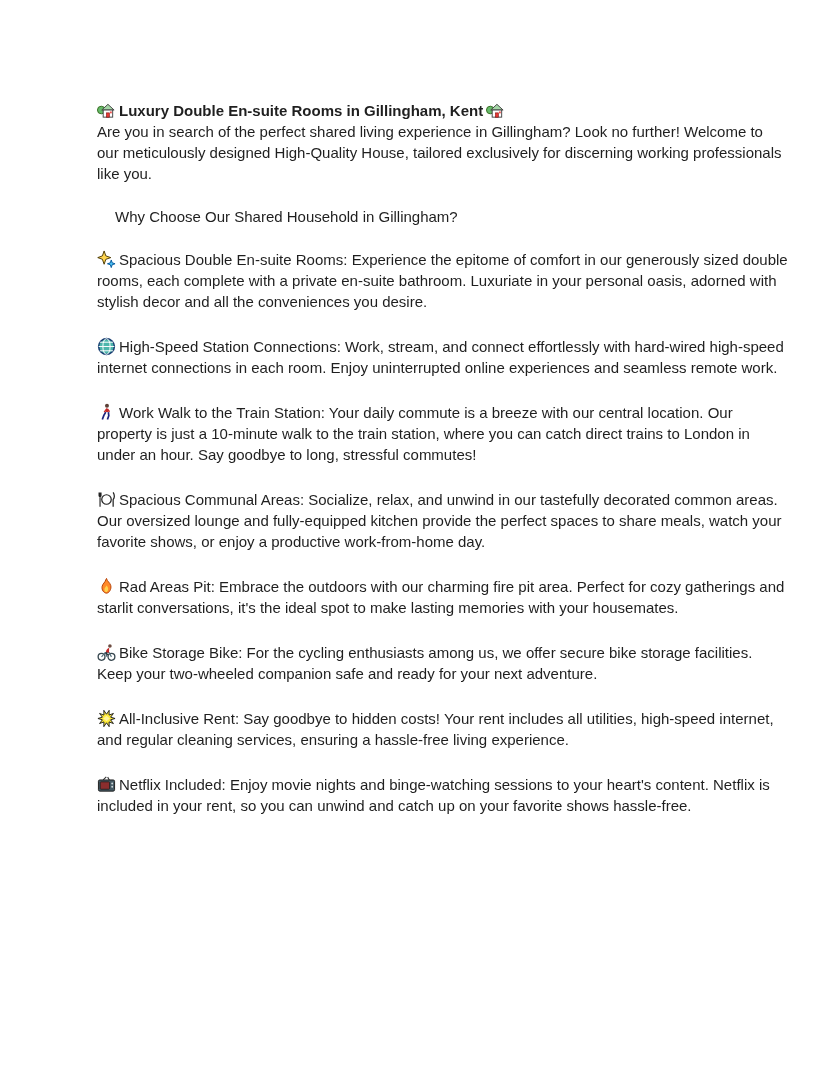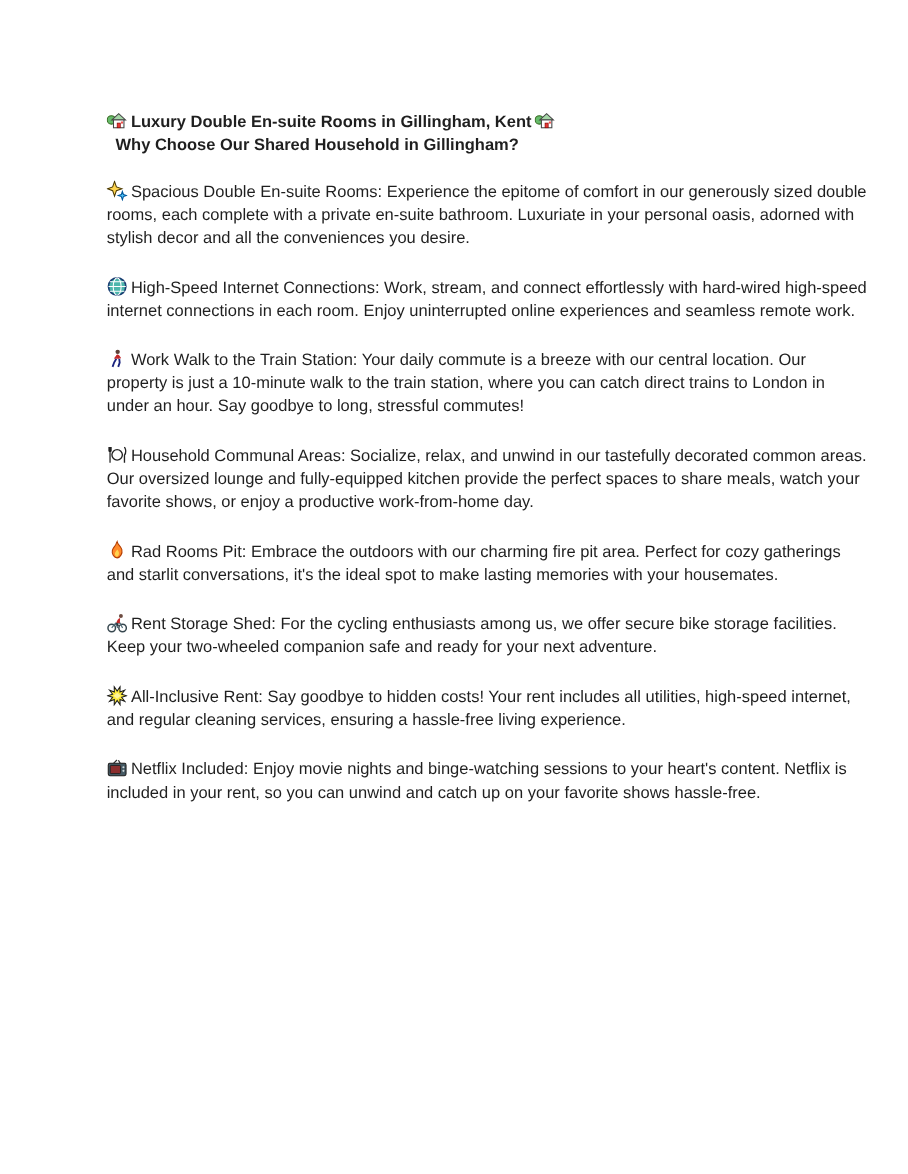--- a/index.html
+++ b/index.html
@@ -23,22 +23,22 @@
   .title-line{
     font-size:15px;
     line-height:21px;
     font-weight:bold;
     margin:0;
   }
   .intro{margin-top:0;}
   .subheading{
     font-size:15px;
     line-height:21px;
-    font-weight:bold;
-    margin:0 0 22px 8px;
+    font-weight:normal;
+    margin:0 0 22px 18px;
   }
   .feature{margin:0 0 24px 0;}
   .feature-label{font-weight:normal;}
   .icon{
     display:inline-block;
     width:19px;height:19px;
     vertical-align:-4px;
     margin-right:3px;
   }
   .icon svg{width:100%;height:100%;display:block;}
@@ -58,73 +58,74 @@
       <rect x="13.6" y="11" width="2" height="2" fill="#ef5350"></rect>
     </svg></span><span>Luxury Double En-suite Rooms in Gillingham, Kent</span><span class="icon icon-right"><svg viewBox="0 0 20 20">
       <circle cx="4.5" cy="9.5" r="4" fill="#66bb6a" stroke="#33691e" stroke-width="1"></circle>
       <path d="M5 9.5 L11.5 3.5 L18 9.5 Z" fill="#a5d6a7" stroke="#444" stroke-width="1"></path>
       <rect x="6.5" y="9.5" width="10" height="7.5" fill="#ffffff" stroke="#444"></rect>
       <rect x="10" y="12.5" width="3" height="4.5" fill="#e53935" stroke="#7f0000" stroke-width="0.6"></rect>
       <rect x="13.6" y="11" width="2" height="2" fill="#ef5350"></rect>
     </svg></span>
   </div>
 
+  <p class="para intro">Are you in search of the perfect shared living experience in Gillingham? Look no further! Welcome to our meticulously designed High-Quality House, tailored exclusively for discerning working professionals like you.</p>
 
   <p class="subheading">Why Choose Our Shared Household in Gillingham?</p>
 
   <p class="para feature">
     <span class="icon"><svg viewBox="0 0 20 20">
       <path d="M7.5 1 L9.3 6.2 L14.5 8 L9.3 9.8 L7.5 15 L5.7 9.8 L0.8 8 L5.7 6.2 Z" fill="#ffd54f" stroke="#4a3800" stroke-width="1"></path>
       <path d="M15 10.5 L16 13.5 L19 14.5 L16 15.5 L15 18.5 L14 15.5 L11 14.5 L14 13.5 Z" fill="#4fc3f7" stroke="#01579b" stroke-width="1"></path>
     </svg></span><span class="feature-label">Spacious Double En-suite Rooms:</span> <span>Experience the epitome of comfort in our generously sized double rooms, each complete with a private en-suite bathroom. Luxuriate in your personal oasis, adorned with stylish decor and all the conveniences you desire.</span>
   </p>
 
   <p class="para feature">
     <span class="icon"><svg viewBox="0 0 20 20">
       <circle cx="10" cy="10" r="8.3" fill="#4db6ac" stroke="#1a3e72" stroke-width="1.6"></circle>
       <ellipse cx="10" cy="10" rx="3.8" ry="8.3" fill="none" stroke="#ffffff" stroke-width="1"></ellipse>
       <path d="M1.7 10 H18.3 M3 5.5 H17 M3 14.5 H17" stroke="#ffffff" stroke-width="1" fill="none"></path>
-    </svg></span><span class="feature-label">High-Speed Internet Connections:</span> <span>Work, stream, and connect effortlessly with hard-wired high-speed internet connections in each room. Enjoy uninterrupted online experiences and seamless remote work.</span>
+    </svg></span><span class="feature-label">High-Speed Station Connections:</span> <span>Work, stream, and connect effortlessly with hard-wired high-speed internet connections in each room. Enjoy uninterrupted online experiences and seamless remote work.</span>
   </p>
 
   <p class="para feature">
     <span class="icon"><svg viewBox="0 0 20 20">
       <circle cx="10.5" cy="3" r="2.1" fill="#5d4037"></circle>
       <path d="M10.3 5.2 C9.2 6.2 8.8 8 9 9.6 L12.1 9.6 C12.3 7.5 11.6 6 10.3 5.2 Z" fill="#c62828"></path>
       <path d="M9.2 9.6 L7.2 13 L5.6 17.4" stroke="#1a237e" stroke-width="1.8" fill="none"></path>
       <path d="M12 9.6 L12.4 13.4 L11 17.4" stroke="#1a237e" stroke-width="1.8" fill="none"></path>
       <path d="M10.2 6.2 L7.6 9.6" stroke="#c62828" stroke-width="1.4"></path>
       <path d="M11 6.2 L13.2 9.2" stroke="#c62828" stroke-width="1.4"></path>
     </svg></span><span class="feature-label">Work Walk to the Train Station:</span> <span>Your daily commute is a breeze with our central location. Our property is just a 10-minute walk to the train station, where you can catch direct trains to London in under an hour. Say goodbye to long, stressful commutes!</span>
   </p>
 
   <p class="para feature">
     <span class="icon"><svg viewBox="0 0 20 20">
       <circle cx="10" cy="10" r="5" fill="none" stroke="#222222" stroke-width="1.3"></circle>
       <path d="M2.2 2.5 V6.5 M4.2 2.5 V6.5 M3.2 2.5 V17.5 M2.2 6.5 Q3.2 7.6 4.2 6.5" stroke="#222222" stroke-width="1.2" fill="none"></path>
       <path d="M17 2.5 C18.6 5.2 18.6 8 17 10.2 V17.5" stroke="#222222" stroke-width="1.3" fill="none"></path>
-    </svg></span><span class="feature-label">Household Communal Areas:</span> <span>Socialize, relax, and unwind in our tastefully decorated common areas. Our oversized lounge and fully-equipped kitchen provide the perfect spaces to share meals, watch your favorite shows, or enjoy a productive work-from-home day.</span>
+    </svg></span><span class="feature-label">Spacious Communal Areas:</span> <span>Socialize, relax, and unwind in our tastefully decorated common areas. Our oversized lounge and fully-equipped kitchen provide the perfect spaces to share meals, watch your favorite shows, or enjoy a productive work-from-home day.</span>
   </p>
 
   <p class="para feature">
     <span class="icon"><svg viewBox="0 0 20 20">
       <path d="M10 1.5 C10.5 4.5 13.7 5.8 14.5 9 C15.4 12.7 12.8 17 10 17 C7.2 17 4.6 13.5 5.4 9.8 C6 7 8.7 5.6 9.2 3 Z" fill="#ff8a2a" stroke="#b33c00" stroke-width="1"></path>
       <path d="M10 9 C11.3 10.5 12 11.6 11.7 13.3 C11.4 15 10.3 15.9 9.6 15.9 C8.5 15.9 7.6 14.4 7.9 12.7 C8.2 11.3 9.3 10.3 10 9 Z" fill="#ffd54f"></path>
-    </svg></span><span class="feature-label">Rad Rooms Pit:</span> <span>Embrace the outdoors with our charming fire pit area. Perfect for cozy gatherings and starlit conversations, it's the ideal spot to make lasting memories with your housemates.</span>
+    </svg></span><span class="feature-label">Rad Areas Pit:</span> <span>Embrace the outdoors with our charming fire pit area. Perfect for cozy gatherings and starlit conversations, it's the ideal spot to make lasting memories with your housemates.</span>
   </p>
 
   <p class="para feature">
     <span class="icon"><svg viewBox="0 0 20 20">
       <circle cx="4.8" cy="14.6" r="3.6" fill="none" stroke="#37474f" stroke-width="1.4"></circle>
       <circle cx="15.2" cy="14.6" r="3.6" fill="none" stroke="#37474f" stroke-width="1.4"></circle>
       <path d="M4.8 14.6 L8.6 10 H12.8 L15.2 14.6 M10.6 14.6 L8.6 10" stroke="#546e7a" stroke-width="1.2" fill="none"></path>
       <circle cx="13.6" cy="3.2" r="1.9" fill="#6d4c41"></circle>
       <path d="M12.8 5 C10.8 5.8 9.5 7.6 9.3 9.8 L12.6 10.2 Z" fill="#c62828"></path>
       <path d="M9.4 10 L11.2 12.8" stroke="#263238" stroke-width="1.6"></path>
-    </svg></span><span class="feature-label">Rent Storage Shed:</span> <span>For the cycling enthusiasts among us, we offer secure bike storage facilities. Keep your two-wheeled companion safe and ready for your next adventure.</span>
+    </svg></span><span class="feature-label">Bike Storage Bike:</span> <span>For the cycling enthusiasts among us, we offer secure bike storage facilities. Keep your two-wheeled companion safe and ready for your next adventure.</span>
   </p>
 
   <p class="para feature">
     <span class="icon"><svg viewBox="0 0 20 20">
       <polygon points="19,10 14.3,11.4 17.3,15.3 12.7,13.6 12.8,18.6 10,14.5 7.2,18.6 7.3,13.6 2.7,15.3 5.7,11.4 1,10 5.7,8.6 2.7,4.7 7.3,6.4 7.2,1.4 10,5.5 12.8,1.4 12.7,6.4 17.3,4.7 14.3,8.6" fill="#ffeb3b" stroke="#1c1c1c" stroke-width="1"></polygon>
       <polygon points="13.5,10 10,12.8 6.5,10 10,7.2" fill="#fff59d"></polygon>
     </svg></span><span class="feature-label">All-Inclusive Rent:</span> <span>Say goodbye to hidden costs! Your rent includes all utilities, high-speed internet, and regular cleaning services, ensuring a hassle-free living experience.</span>
   </p>
 
   <p class="para feature">

